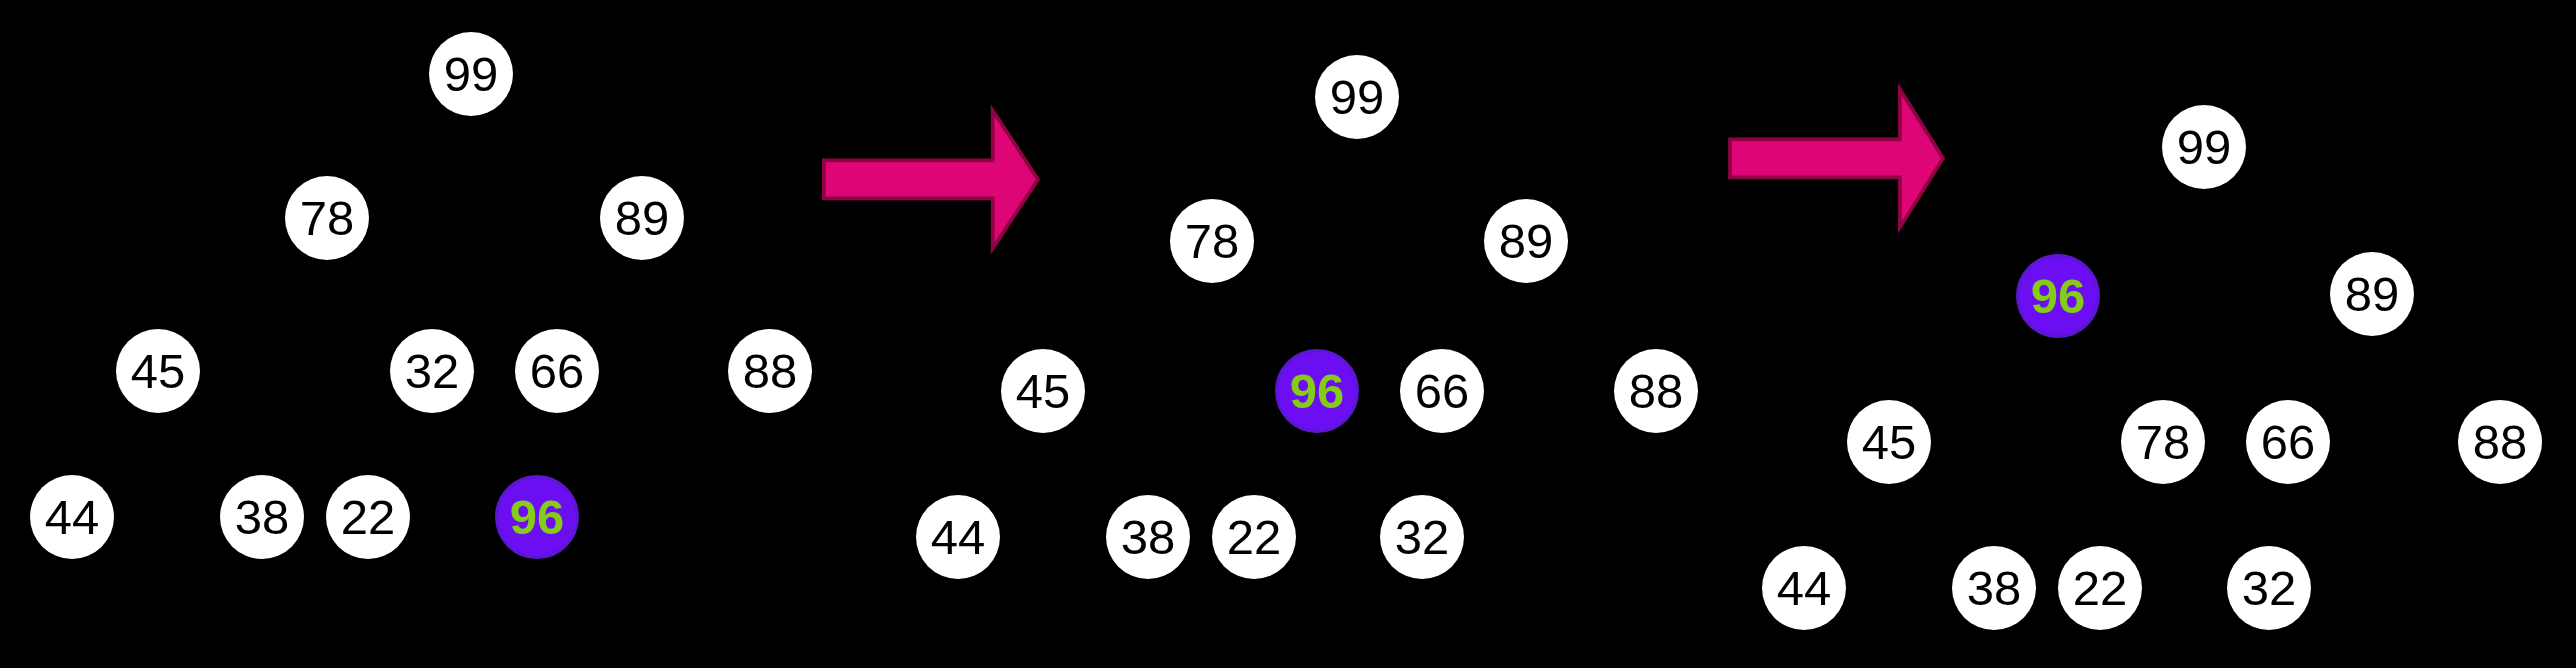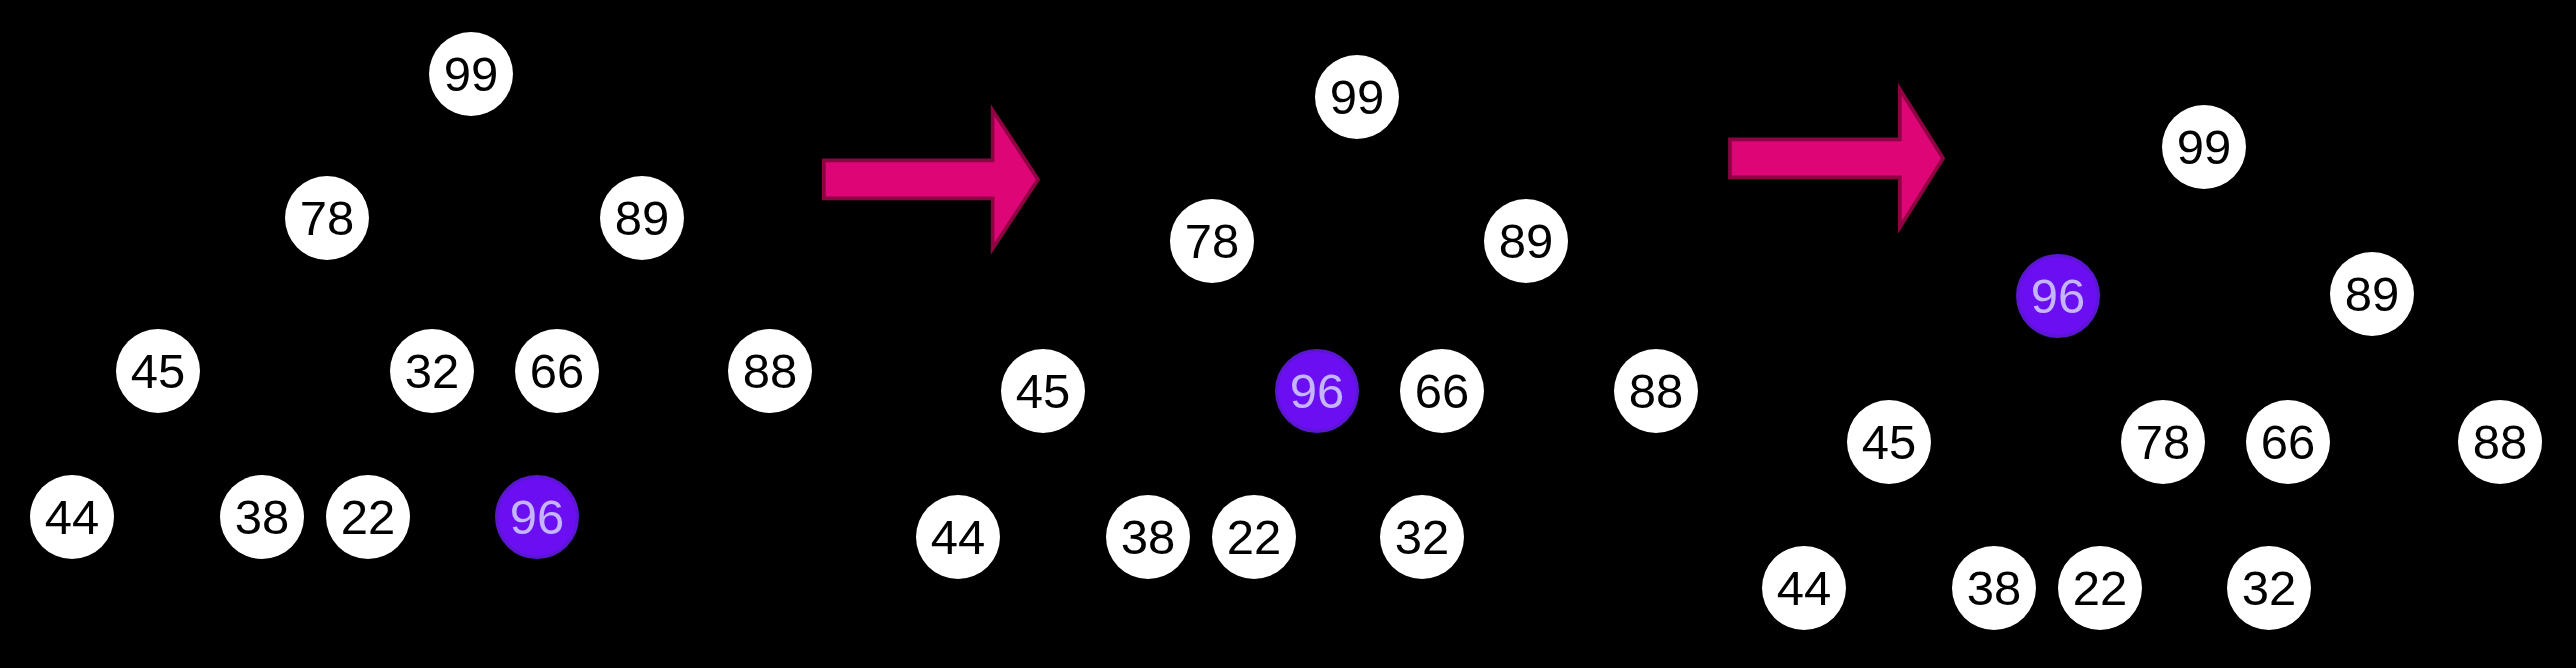--- a/index.html
+++ b/index.html
@@ -38,23 +38,24 @@
     background: #FFFFFF;
     color: #000000;
     font-size: 49px;
     line-height: 84px;
     text-align: center;
     box-sizing: border-box;
     white-space: nowrap;
   }
   .node.highlight {
     background: #6B0FF2;
-    color: #c4b5fd;
+    color: #84cc16;
     border: 3.2px solid #5A17CE;
     line-height: 78px;
+    font-weight: bold;
   }
 </style>
 </head>
 <body>
 
 <div class="canvas" style="width: 2576px; height: 669px;">
   <svg class="arrows" width="2576" height="669" viewBox="0 0 4884 1268">
       <polygon points="1562,304 1882,304 1882,209 1968,340 1882,471 1882,376 1562,376" fill="#DE0677" stroke="#8E0443" stroke-width="7"></polygon>
       <polygon points="3280,264 3602,264 3602,169 3684,300 3602,431 3602,336 3280,336" fill="#DE0677" stroke="#8E0443" stroke-width="7"></polygon>
     </svg>

